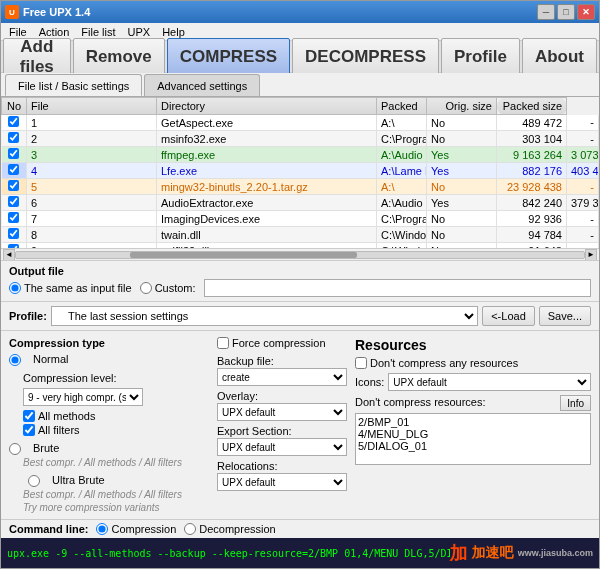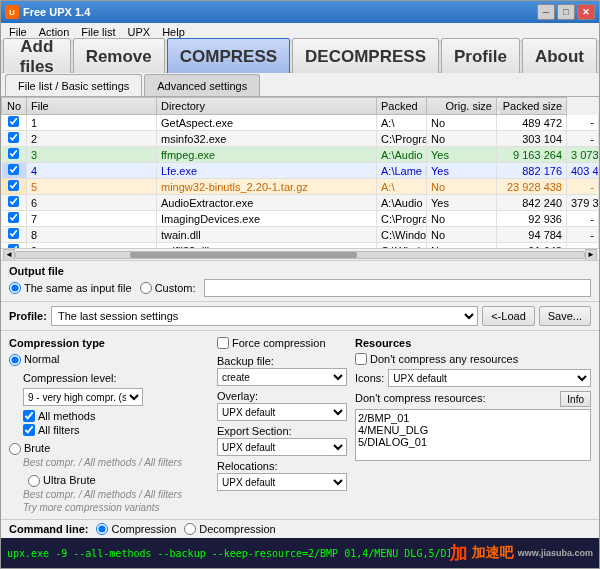--- a/index.html
+++ b/index.html
@@ -48,44 +48,44 @@
     .scrollbar-thumb { position: absolute; left: 20%; width: 40%; height: 100%; background: #a0a0a0; border-radius: 2px; }
     
     .output-section { background: #f0f0f0; padding: 4px 8px; border-top: 1px solid #ccc; flex-shrink: 0; }
     .output-row { display: flex; align-items: center; gap: 8px; }
     .output-label { font-weight: bold; margin-bottom: 2px; }
     .radio-option { display: flex; align-items: center; gap: 3px; }
     .custom-input { flex: 1; height: 18px; border: 1px solid #aaa; background: white; padding: 0 3px; }
     
     .profile-row { display: flex; align-items: center; gap: 4px; padding: 4px 8px; background: #f0f0f0; border-top: 1px solid #ccc; flex-shrink: 0; }
     .profile-label { font-weight: bold; white-space: nowrap; }
-    .profile-select { flex: 1; height: 20px; border: 1px solid #aaa; background: white; padding: 0 2px; }
+    .profile-select { flex: 1; height: 20px; border: 1px solid #aaa; background: white; padding: 0 12px; }
     .profile-btn { height: 20px; padding: 0 8px; background: linear-gradient(to bottom, #f5f5f5, #e0e0e0); border: 1px solid #aaa; cursor: pointer; font-size: 11px; border-radius: 2px; white-space: nowrap; }
     
     .settings-area { display: flex; gap: 8px; padding: 6px 8px; background: #f0f0f0; border-top: 1px solid #ccc; flex-shrink: 0; }
     
     .compression-box { width: 200px; flex-shrink: 0; }
     .compression-box h4 { font-size: 11px; font-weight: bold; margin-bottom: 4px; }
     .radio-group { display: flex; flex-direction: column; gap: 2px; }
-    .radio-item { display: flex; align-items: flex-start; gap: 3px; }
+    .radio-item { display: flex; align-items: flex-start; gap: 12px; }
     .radio-item input { margin-top: 1px; }
     .comp-level-row { display: flex; align-items: center; gap: 4px; margin: 4px 0 2px 14px; }
     .comp-level-label { white-space: nowrap; }
     .comp-level-select { width: 120px; height: 18px; border: 1px solid #aaa; background: white; font-size: 10px; }
     .check-row { margin-left: 14px; display: flex; align-items: center; gap: 3px; }
     .dimmed { color: #888; font-style: italic; font-size: 10px; margin-left: 14px; }
     
     .middle-box { width: 130px; flex-shrink: 0; }
     .dropdown-row { margin-bottom: 4px; }
     .dropdown-row label { display: block; font-size: 11px; margin-bottom: 1px; }
     .small-select { width: 100%; height: 18px; border: 1px solid #aaa; background: white; font-size: 10px; }
     .force-check { display: flex; align-items: center; gap: 3px; margin-bottom: 6px; }
     
     .resources-box { flex: 1; }
-    .resources-box h4 { font-size: 11px; font-weight: bold; margin-bottom: 4px; }
+    .resources-box h4 { font-size: 14px; font-weight: bold; margin-bottom: 4px; }
     .res-check { display: flex; align-items: center; gap: 3px; margin-bottom: 4px; }
     .icons-row { display: flex; align-items: center; gap: 4px; margin-bottom: 4px; }
     .icons-label { white-space: nowrap; }
     .icons-select { flex: 1; height: 18px; border: 1px solid #aaa; background: white; font-size: 10px; }
     .dontcompress-label { font-size: 11px; margin-bottom: 2px; }
     .info-btn { padding: 0 6px; height: 16px; background: linear-gradient(to bottom, #f5f5f5, #e0e0e0); border: 1px solid #aaa; cursor: pointer; font-size: 10px; }
     .dontcompress-list { border: 1px solid #aaa; background: white; height: 52px; overflow-y: auto; font-size: 10px; padding: 2px; }
     
     .command-row { background: #f0f0f0; border-top: 1px solid #ccc; padding: 3px 8px; display: flex; align-items: center; gap: 8px; flex-shrink: 0; }
     .command-label { font-weight: bold; white-space: nowrap; }

